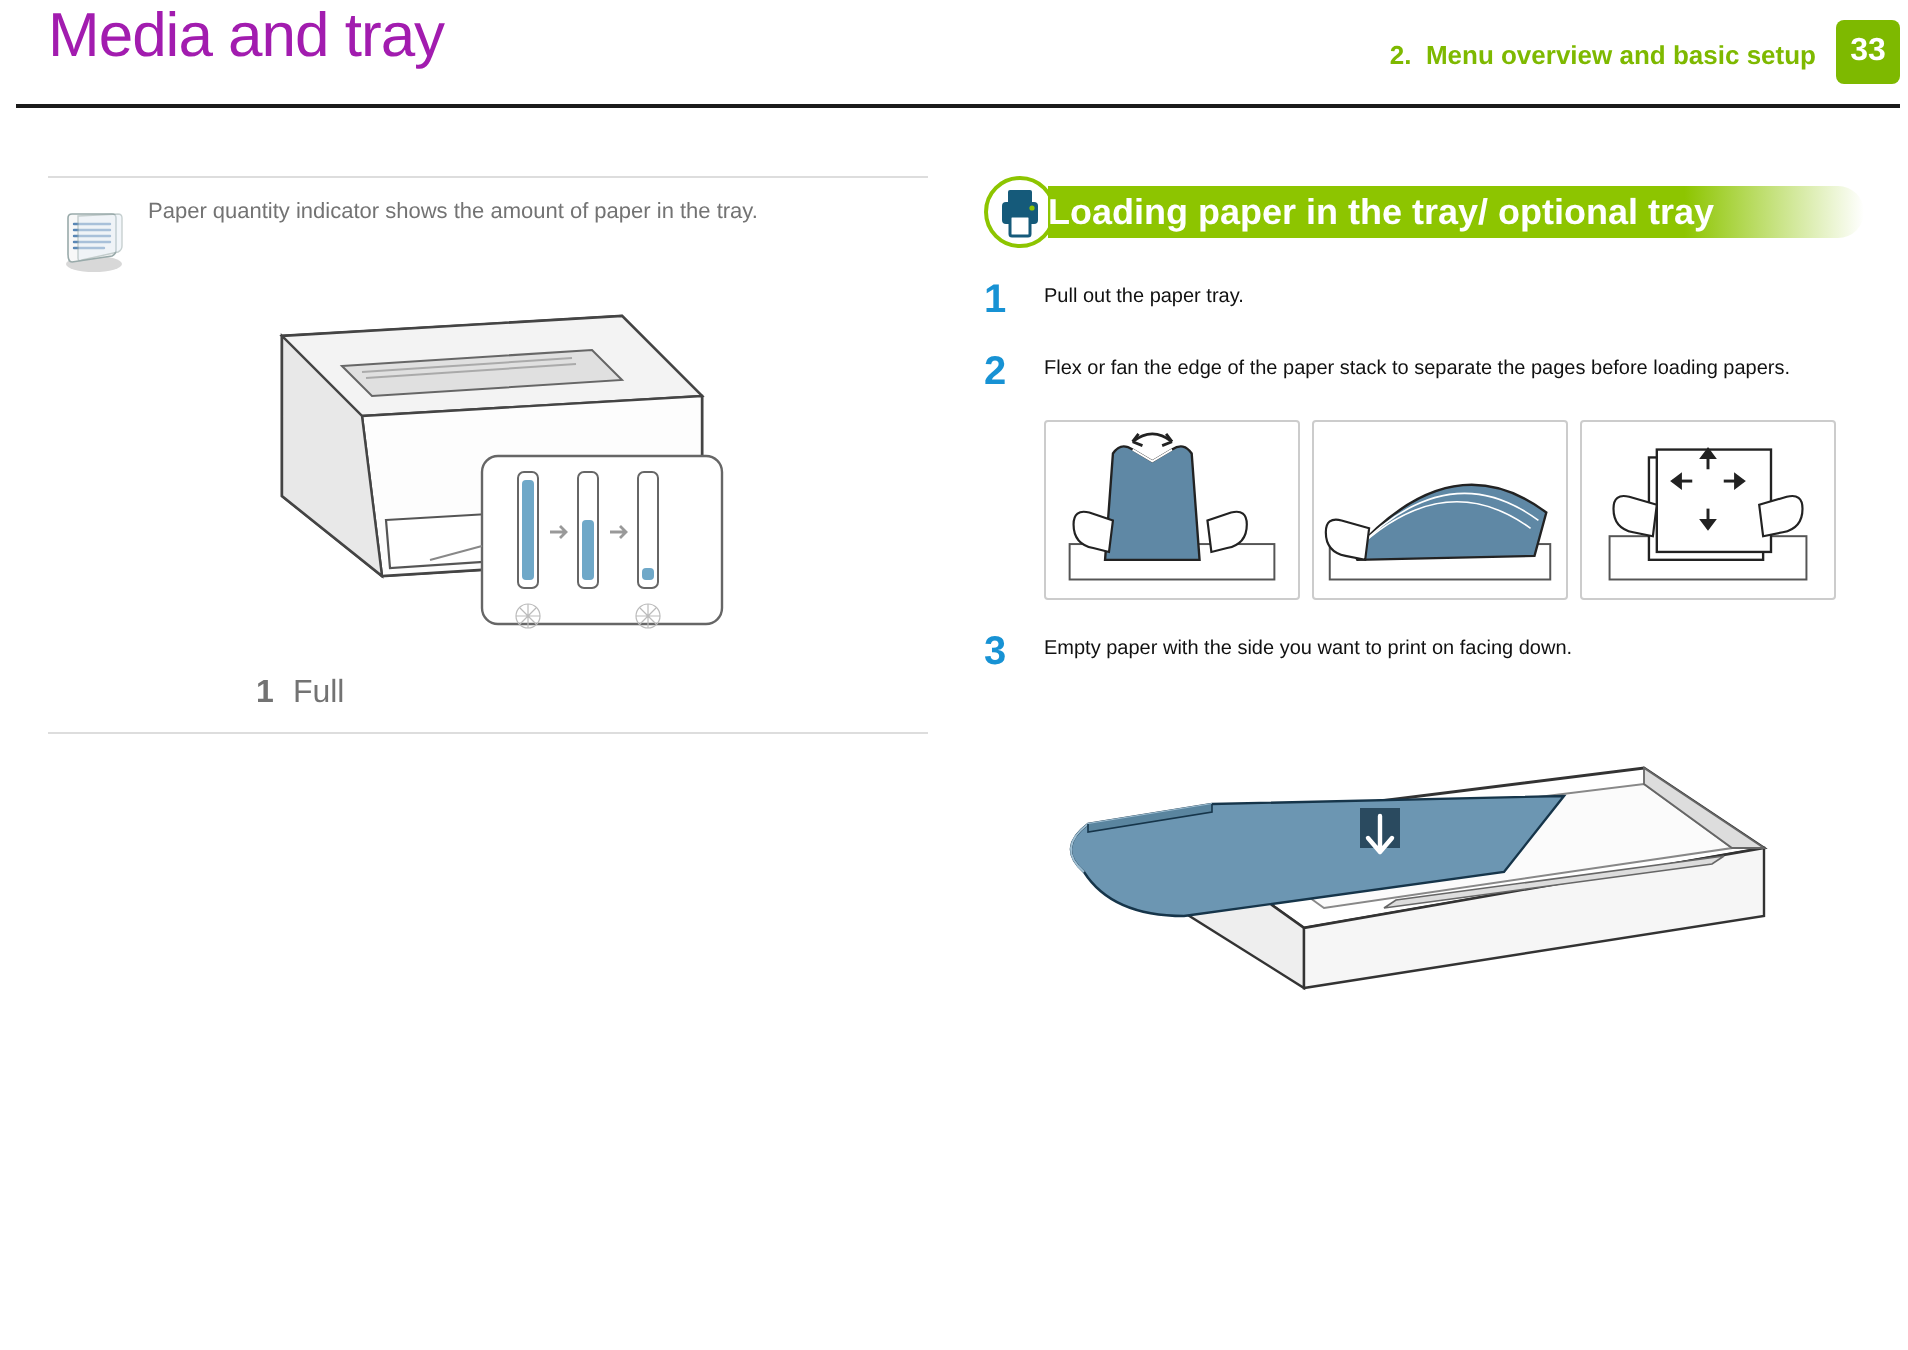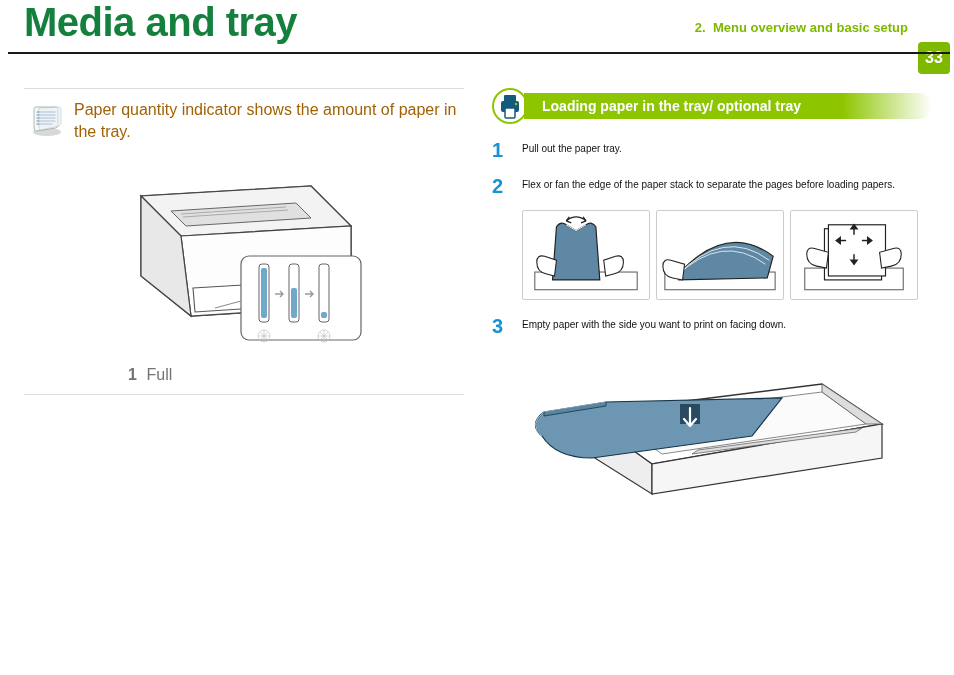--- a/index.html
+++ b/index.html
@@ -16,44 +16,43 @@
 
   
   .hdr {
     position: relative;
     height: 50px;
     padding: 0 8px;
   }
   .hdr-title {
     position: absolute;
     left: 24px; top: 0;
-    font-size: 40px;
-    font-weight: 700;
+    font-size: 31px;
+    font-weight: 400;
     letter-spacing: -0.5px;
-    color: #15803d;
+    color: #a21caf;
   }
   .hdr-breadcrumb {
     position: absolute;
     right: 46px; top: 20px;
     font-size: 13px;
     font-weight: 700;
     color: #7EB900;
   }
   .hdr-page {
     position: absolute;
     right: 4px; top: 10px;
     width: 32px; height: 32px;
     border-radius: 4px;
     background: #7EB900;
     color: #fff;
     font-weight: 700;
     font-size: 16px;
     text-align: center;
     line-height: 32px;
-    margin-top: 32px;
   }
   .hdr-rule {
     position: absolute;
     left: 8px; right: 4px; bottom: -4px;
     height: 2px;
     background: #1a1a1a;
   }
 
   
   .cols {
@@ -72,23 +71,23 @@
     padding: 10px 6px 10px 0;
     position: relative;
   }
   .note-icon {
     position: absolute;
     left: 6px; top: 14px;
     width: 34px; height: 34px;
   }
   .note-text {
     margin-left: 50px;
-    font-size: 16px;
+    font-size: 11px;
     line-height: 1.35;
-    color: #a16207;
+    color: #737373;
   }
   .printer-fig {
     margin: 14px auto 10px;
     width: 280px; height: 200px;
   }
   .legend {
     margin-left: 104px;
     font-size: 16px;
     color: #737373;
   }
@@ -108,23 +107,22 @@
   }
   .section-bar {
     position: relative;
     flex: 1;
     height: 26px;
     margin-left: -4px;
     background: linear-gradient(to right, #8DC500, #8DC500 78%, #ffffff 100%);
     border-radius: 0 13px 13px 0;
     color: #fff;
     font-weight: 700;
-    font-size: 14px;
+    font-size: 18px;
     line-height: 26px;
-    padding-left: 18px;
   }
 
   .steps { }
   .step {
     display: flex;
     margin-bottom: 18px;
   }
   .step-num {
     flex: 0 0 30px;
     font-size: 20px;

